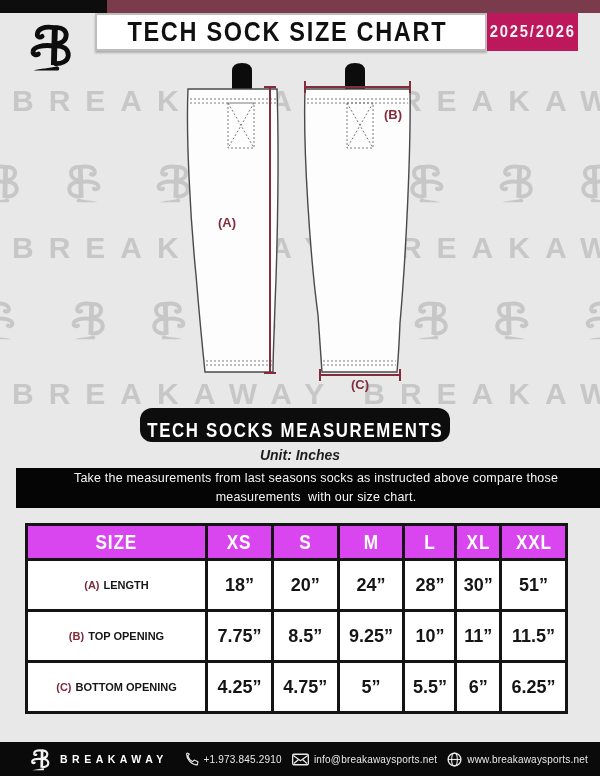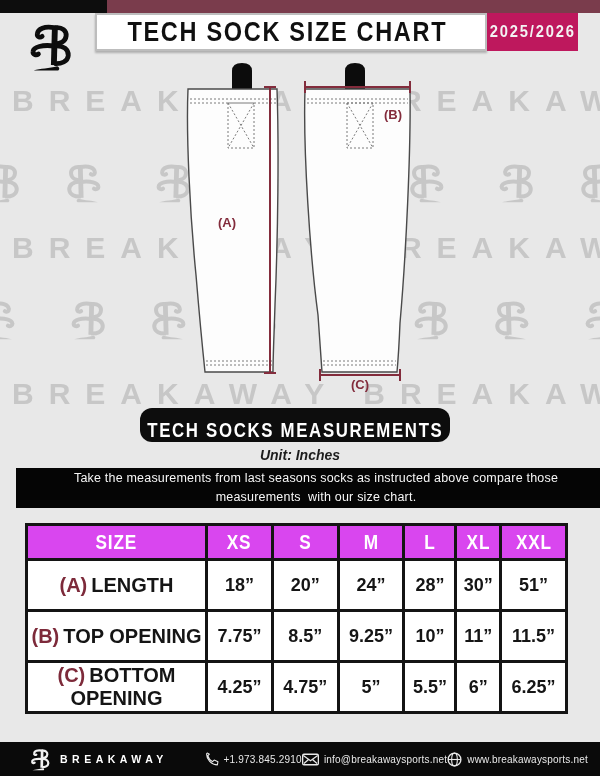--- a/index.html
+++ b/index.html
@@ -43,30 +43,30 @@
                  display:flex; flex-direction:column; align-items:center; justify-content:center; z-index:4; }
   .instruction div { color:#f7f7f7; font-size:12.5px; line-height:19px; letter-spacing:.2px; white-space:pre; }
 
   
   .size-table { position:absolute; left:25px; top:523px; width:543px; border-collapse:collapse; z-index:4;
                 background:#ffffff; }
   .size-table th, .size-table td { border:3px solid #141414; text-align:center; vertical-align:middle; }
   .size-table th { background:#d946ef; height:35px; color:#ffffff; }
   .size-table th .cond { font-size:21px; font-weight:bold; letter-spacing:1px; display:inline-block; transform:scaleX(.82); white-space:nowrap; }
   .size-table td { height:51px; background:#ffffff; font-size:18px; font-weight:bold; color:#151515; }
-  .size-table td.label-cell { font-size:20px;margin-left:12px; }
+  .size-table td.label-cell { font-size:11px;margin-left:12px; }
   .size-table .pfx { color:#7d2a3a; margin-right:4px; }
 
   
   .footer { position:absolute; left:0; top:742px; width:600px; height:34px; background:#0a0a0a;
             display:flex; align-items:center; justify-content:space-between; padding:0 12px 0 28px; z-index:5; }
   .f-brand { display:flex; align-items:center; gap:10px; }
   .f-brand svg { width:22px; height:26px; color:#f2f2f2; }
   .f-brand .t { color:#ffffff; font-size:10.5px; font-weight:bold; letter-spacing:4.5px; }
-  .f-contacts { display:flex; }
+  .f-contacts { display:flex; gap:10px; }
   .f-item { display:flex; align-items:center; gap:5px; color:#e9e9e9; font-size:10px; letter-spacing:.2px; white-space:nowrap; }
   .f-item svg { display:block; }
 </style>
 </head>
 <body>
 
 <div class="page">
 
   <svg width="0" height="0" style="position:absolute">
     <defs>

